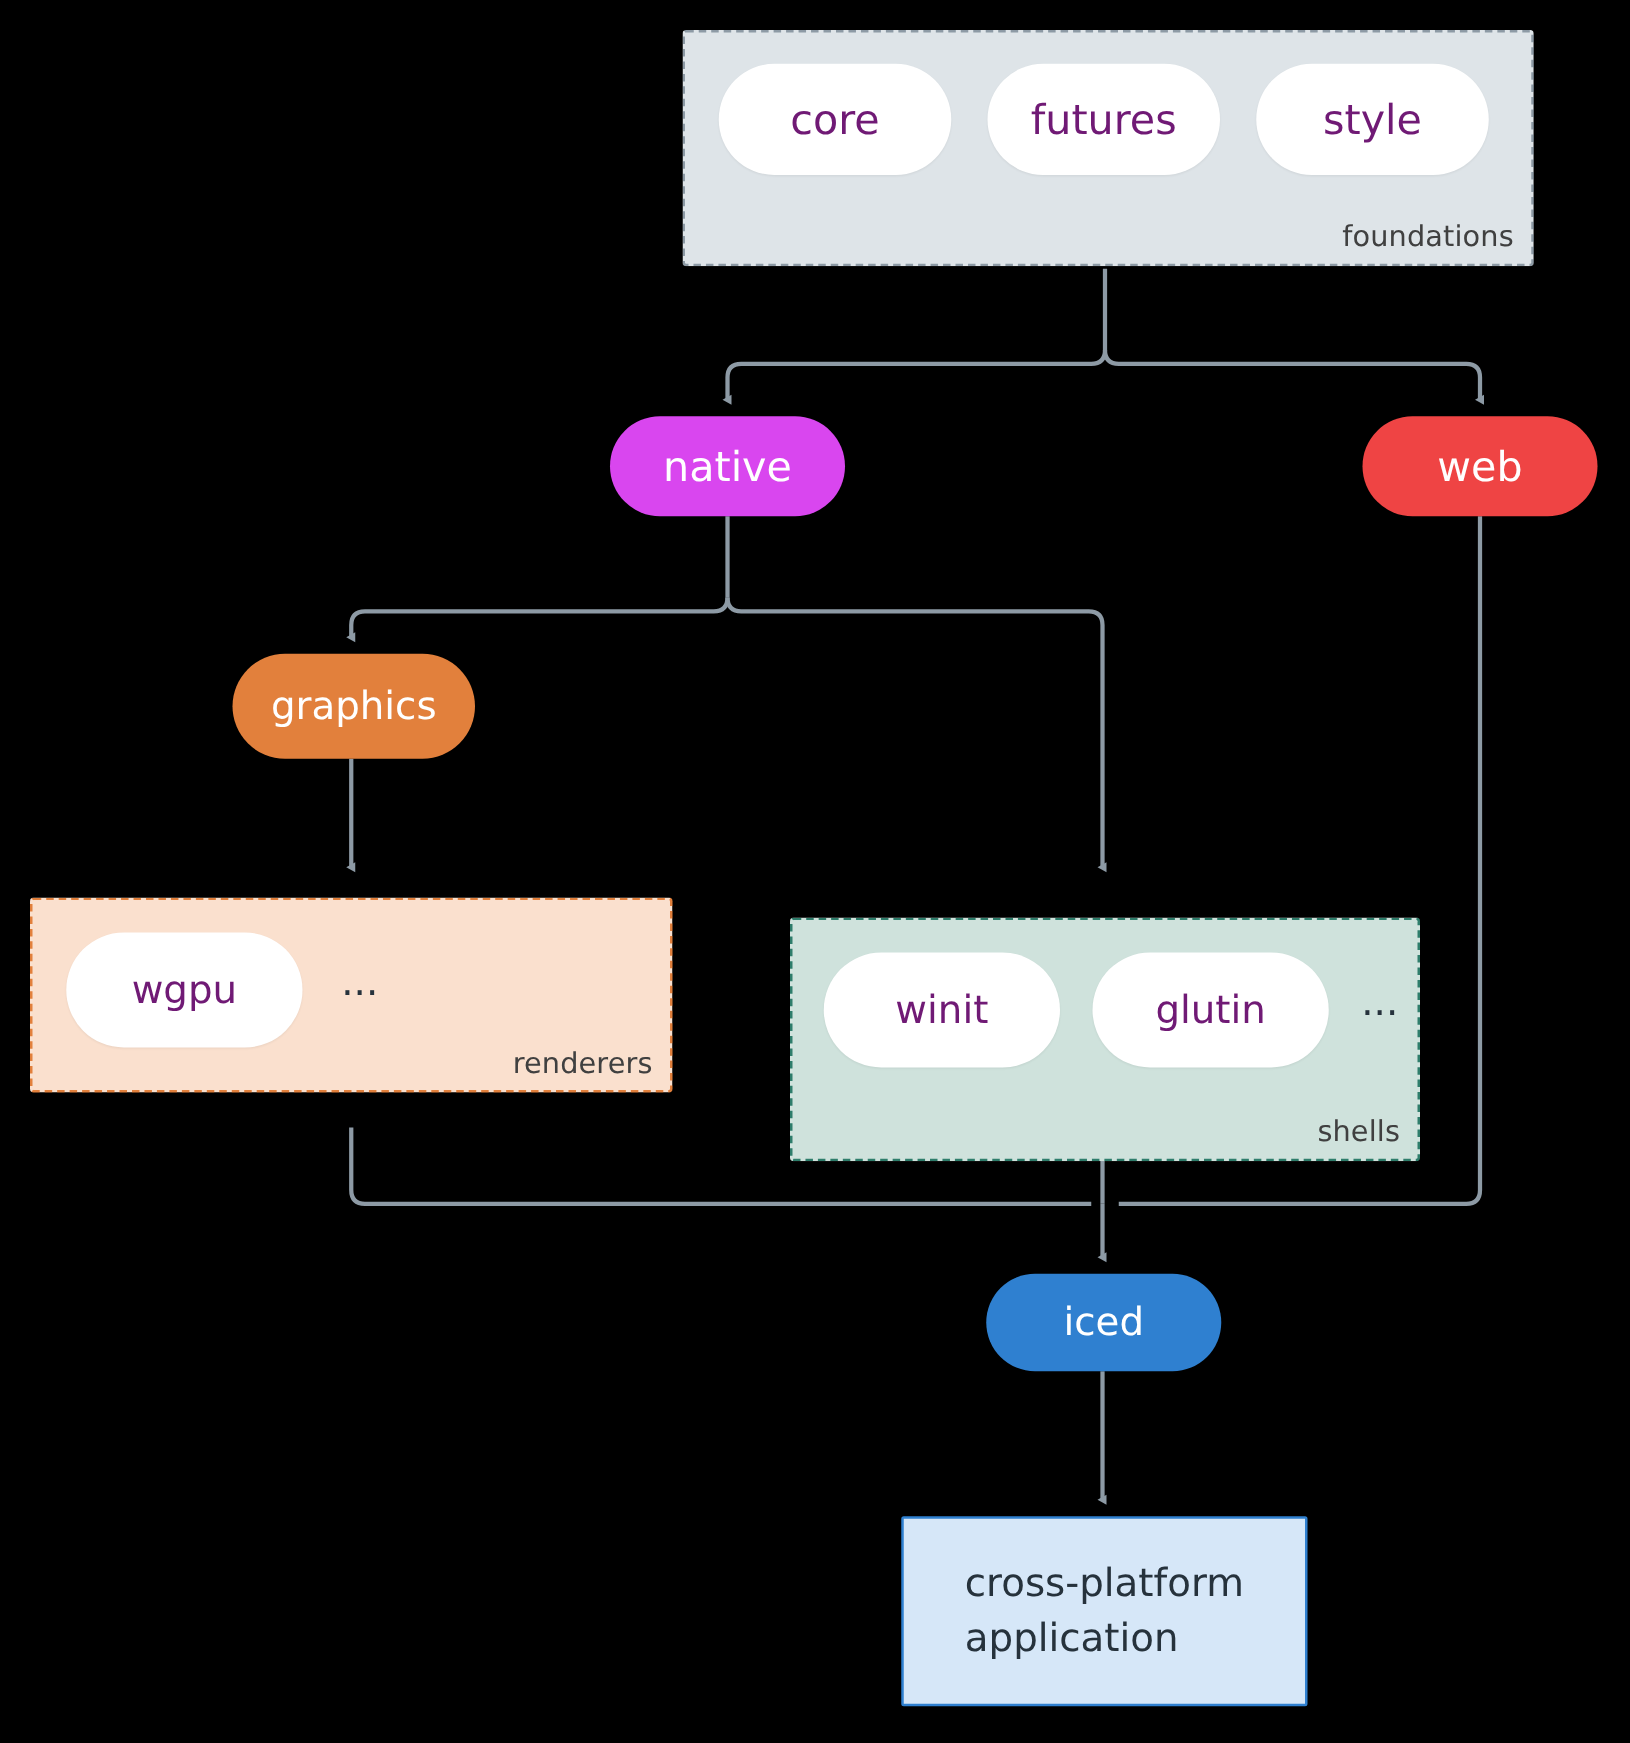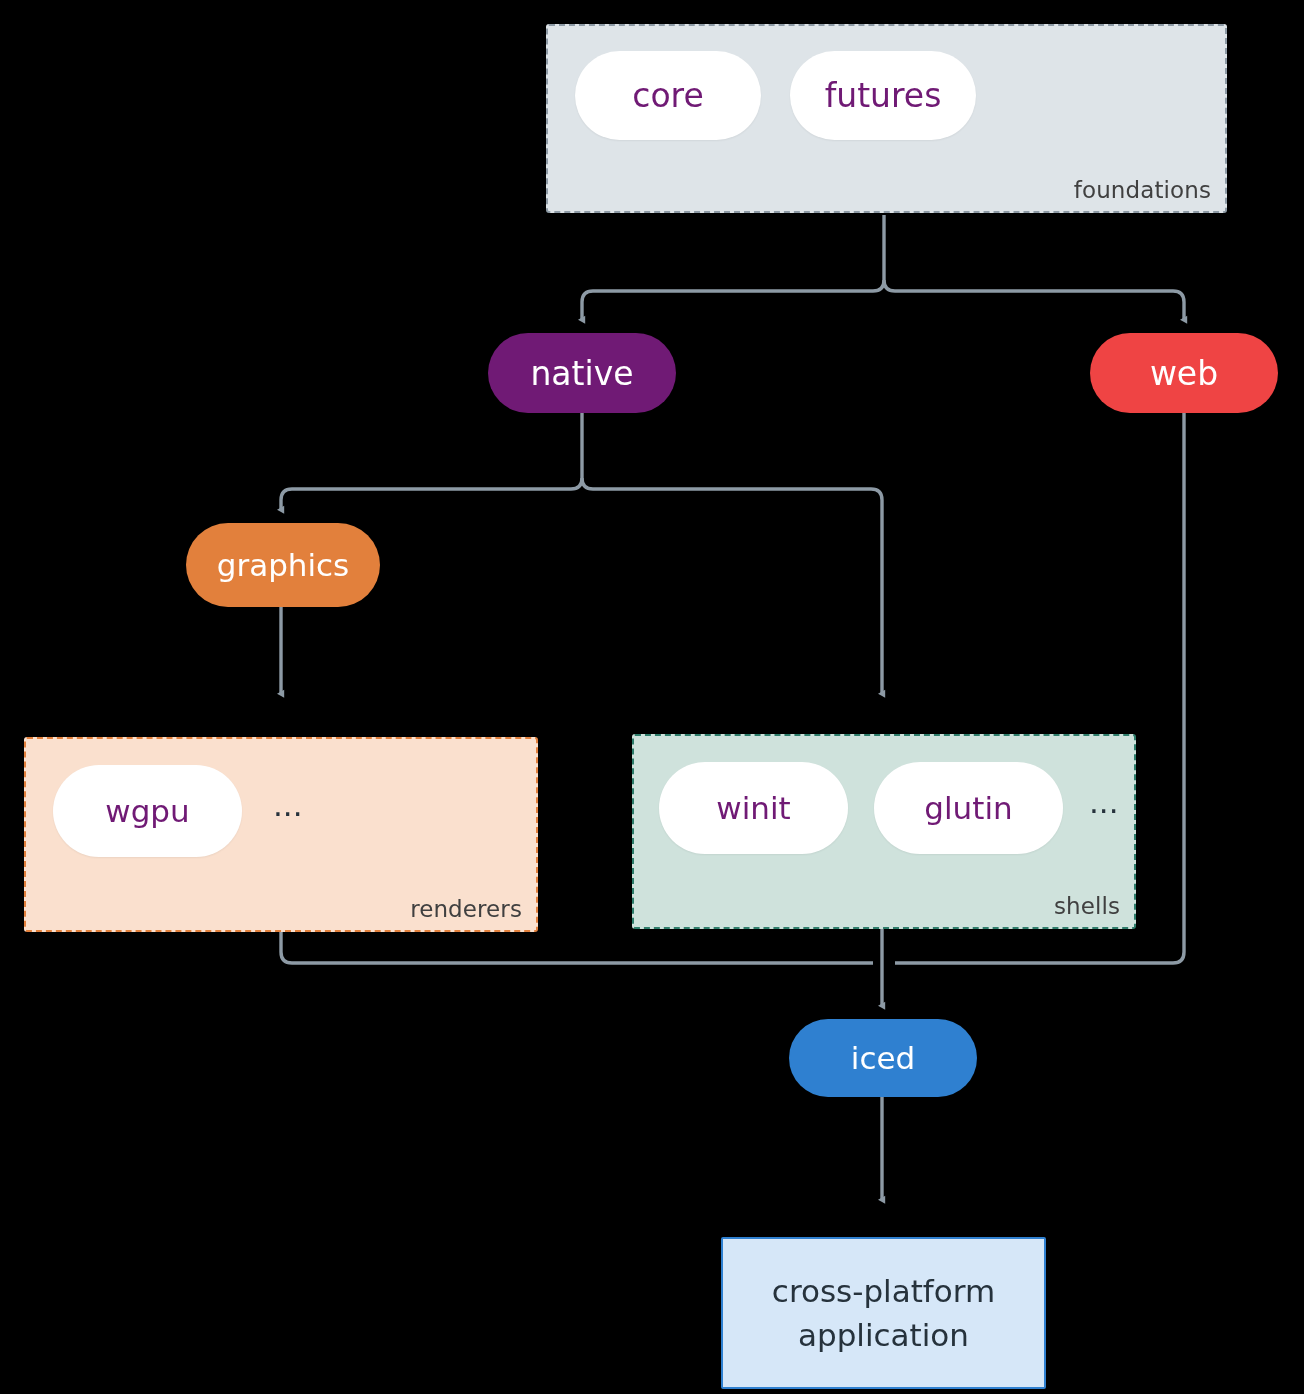--- a/index.html
+++ b/index.html
@@ -65,22 +65,22 @@
     left: 546px; top: 24px;
     width: 681px; height: 189px;
     background: #dee4e8;
     border: 2px dashed #8d9aa5;
     border-radius: 3px;
   }
   #cluster-foundations .pill-row { left: 27px; top: 25px; gap: 29px; }
   #cluster-foundations .pill { width: 186px; height: 89px; font-size: 33px; }
 
   #cluster-renderers {
-    left: 24px; top: 737px;
-    width: 514px; height: 195px;
+    left: 24px; top: 718px;
+    width: 514px; height: 156px;
     background: #fae0ce;
     border: 2px dashed #e2803c;
     border-radius: 3px;
   }
   #cluster-renderers .pill-row { left: 27px; top: 26px; gap: 31px; }
   #cluster-renderers .pill { width: 189px; height: 92px; font-size: 31px; }
 
   #cluster-shells {
     left: 632px; top: 734px;
     width: 504px; height: 195px;
@@ -95,41 +95,40 @@
   .node {
     position: absolute;
     display: flex;
     align-items: center;
     justify-content: center;
     color: #ffffff;
     border-radius: 999px;
     box-sizing: border-box;
     white-space: nowrap;
   }
-  #node-native { left: 488px; top: 333px; width: 188px; height: 80px; background: #701a75; font-size: 33px; }
+  #node-native { left: 488px; top: 333px; width: 188px; height: 80px; background: #d946ef; font-size: 33px; }
   #node-web    { left: 1090px; top: 333px; width: 188px; height: 80px; background: #ef4444; font-size: 33px; }
   #node-graphics { left: 186px; top: 523px; width: 194px; height: 84px; background: #e2803c; font-size: 31px; }
   #node-iced   { left: 789px; top: 1019px; width: 188px; height: 78px; background: #2f80d0; font-size: 31px; }
 
   #node-app {
     position: absolute;
     left: 721px; top: 1213px;
     width: 325px; height: 152px;
     background: #d6e7f8;
     border: 2px solid #2f80d0;
     border-radius: 2px;
     display: flex;
     align-items: center;
     justify-content: center;
-    text-align: center;
+    text-align: left;
     color: #26323c;
     font-size: 31px;
     line-height: 1.42;
     box-sizing: border-box;
-    margin-top: 24px;
   }
 </style>
 </head>
 <body>
 
 <div id="diagram-root">
 
   <svg class="edges" viewBox="0 0 1304 1394">
     <defs>
       <marker id="arrowhead" markerWidth="10" markerHeight="10" refX="5.2" refY="4.2" orient="auto" markerUnits="userSpaceOnUse">
@@ -161,20 +160,21 @@
       <path d="M882,963 L882,1006" marker-end="url(#arrowhead)"></path>
 
       <path d="M882,1097 L882,1200" marker-end="url(#arrowhead)"></path>
     </g>
   </svg>
 
   <div class="cluster" id="cluster-foundations">
     <div class="pill-row">
       <div class="pill">core</div>
       <div class="pill">futures</div>
+      <div class="pill">style</div>
     </div>
     <div class="cluster-label">foundations</div>
   </div>
 
   <div class="cluster" id="cluster-renderers">
     <div class="pill-row">
       <div class="pill">wgpu</div>
       <div class="ellipsis">...</div>
     </div>
     <div class="cluster-label">renderers</div>

